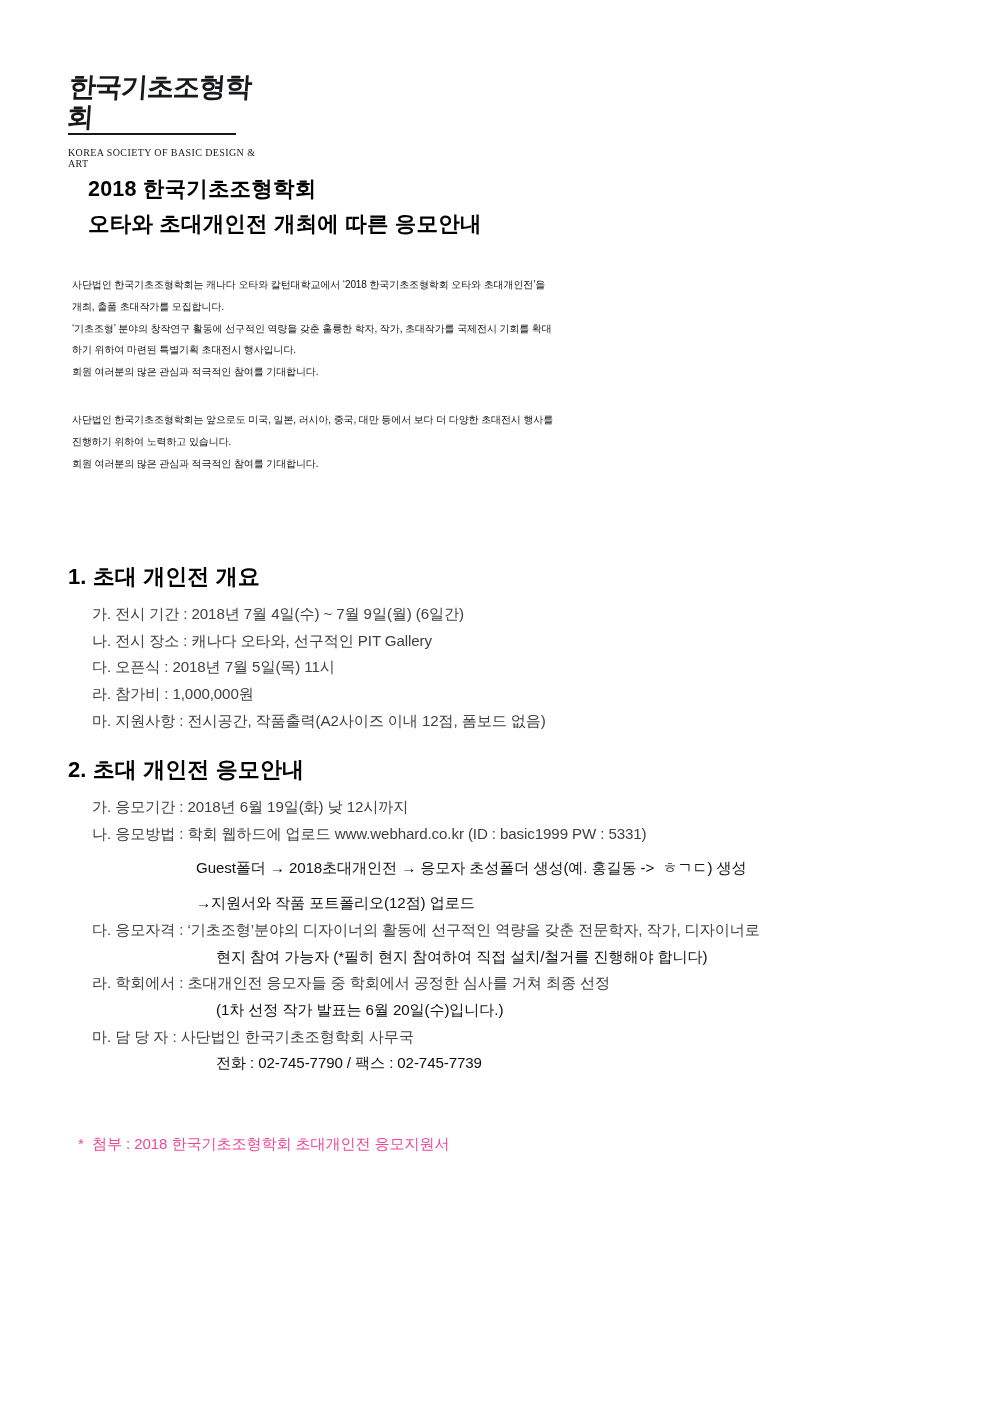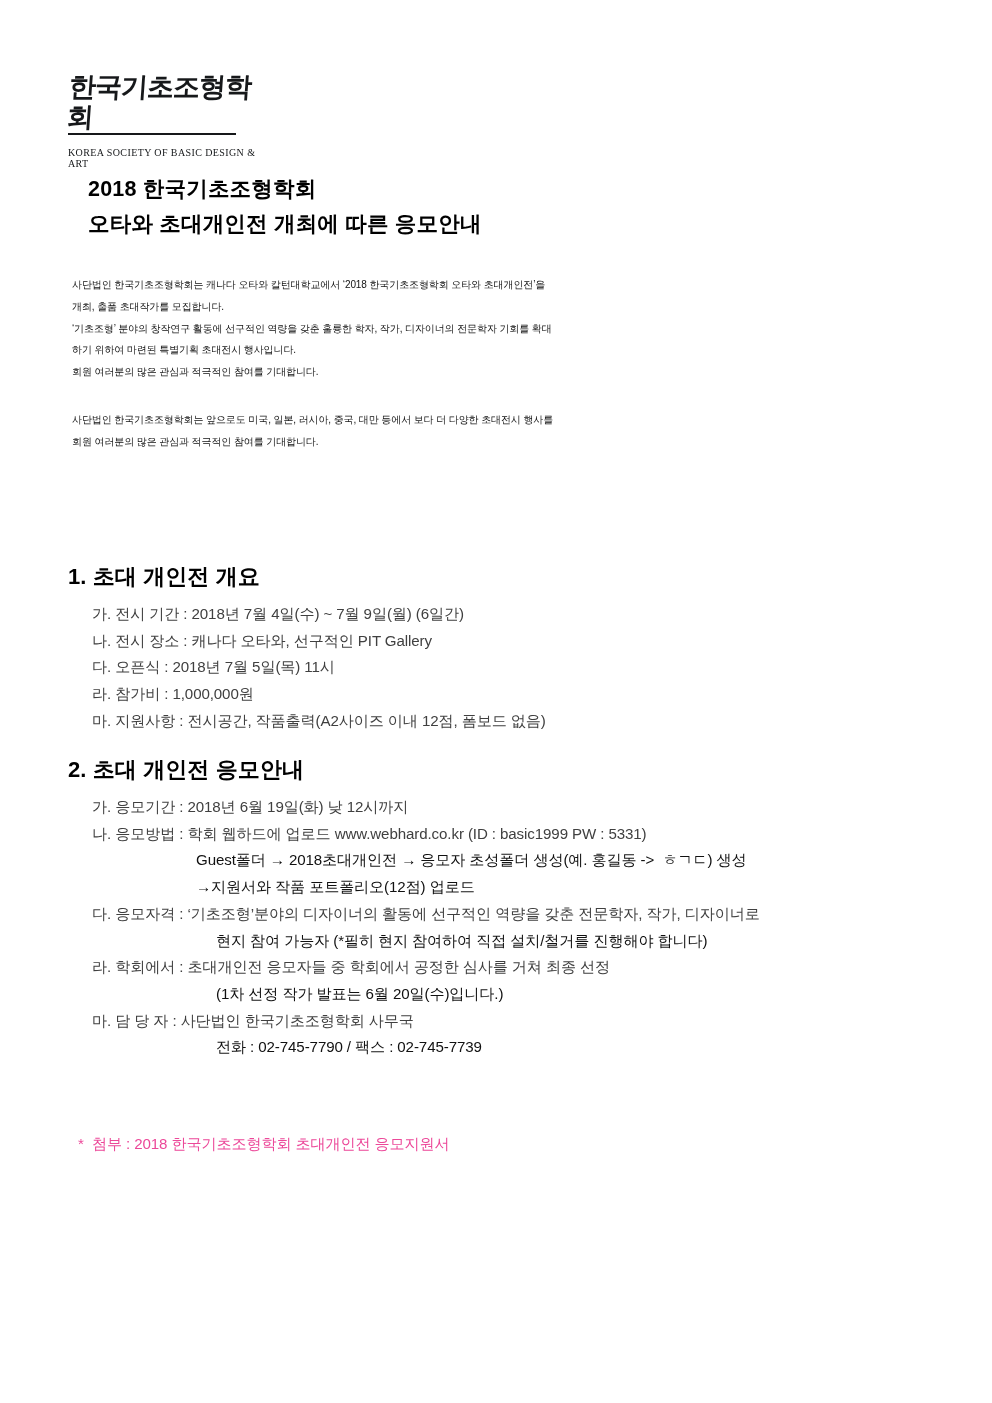--- a/index.html
+++ b/index.html
@@ -106,21 +106,21 @@
     white-space: pre;
   }
   .subitem {
     font-size: 15.1px;
     line-height: 1.77;
     color: #111;
     padding-left: 24px;
     letter-spacing: -0.1px;
     white-space: pre;
   }
-  .indent-1 { padding-left: 128px; }
+  .indent-1 { padding-left: 128px; margin-top: 8px; }
   .indent-2 { padding-left: 148px; }
 
   .footnote {
     position: absolute;
     left: 78px;
     top: 1134px;
     font-size: 15.1px;
     color: #ec4899;
     letter-spacing: -0.1px;
     white-space: pre;
@@ -138,25 +138,26 @@
   </div>
 
   <div class="title-block">
     <div class="title-line">2018 한국기초조형학회</div>
     <div class="title-line">오타와 초대개인전 개최에 따른 응모안내</div>
   </div>
 
   <div class="intro">
     <p class="para">사단법인 한국기초조형학회는 캐나다 오타와 칼턴대학교에서 ‘2018 한국기초조형학회 오타와 초대개인전’을</p>
     <p class="para">개최, 출품 초대작가를 모집합니다.</p>
-    <p class="para">‘기초조형’ 분야의 창작연구 활동에 선구적인 역량을 갖춘 훌륭한 학자, 작가, 디자이너의 전문학자 기회를 확대</p>
+    <p class="para">‘기초조형’ 분야의 창작연구 활동에 선구적인 역량을 갖춘 훌륭한 학자, 작가, 초대작가를 국제전시 기회를 확대</p>
     <p class="para">하기 위하여 마련된 특별기획 초대전시 행사입니다.</p>
     <p class="para">회원 여러분의 많은 관심과 적극적인 참여를 기대합니다.</p>
     <div class="para-gap"></div>
     <p class="para">사단법인 한국기초조형학회는 앞으로도 미국, 일본, 러시아, 중국, 대만 등에서 보다 더 다양한 초대전시 행사를</p>
+    <p class="para">진행하기 위하여 노력하고 있습니다.</p>
     <p class="para">회원 여러분의 많은 관심과 적극적인 참여를 기대합니다.</p>
   </div>
 
   <div class="section" id="section-1">
     <div class="section-title">1. 초대 개인전 개요</div>
     <div class="item">가. 전시 기간 : 2018년 7월 4일(수) ~ 7월 9일(월) (6일간)</div>
     <div class="item">나. 전시 장소 : 캐나다 오타와, 선구적인 PIT Gallery</div>
     <div class="item">다. 오픈식 : 2018년 7월 5일(목) 11시</div>
     <div class="item">라. 참가비 : 1,000,000원</div>
     <div class="item">마. 지원사항 : 전시공간, 작품출력(A2사이즈 이내 12점, 폼보드 없음)</div>

